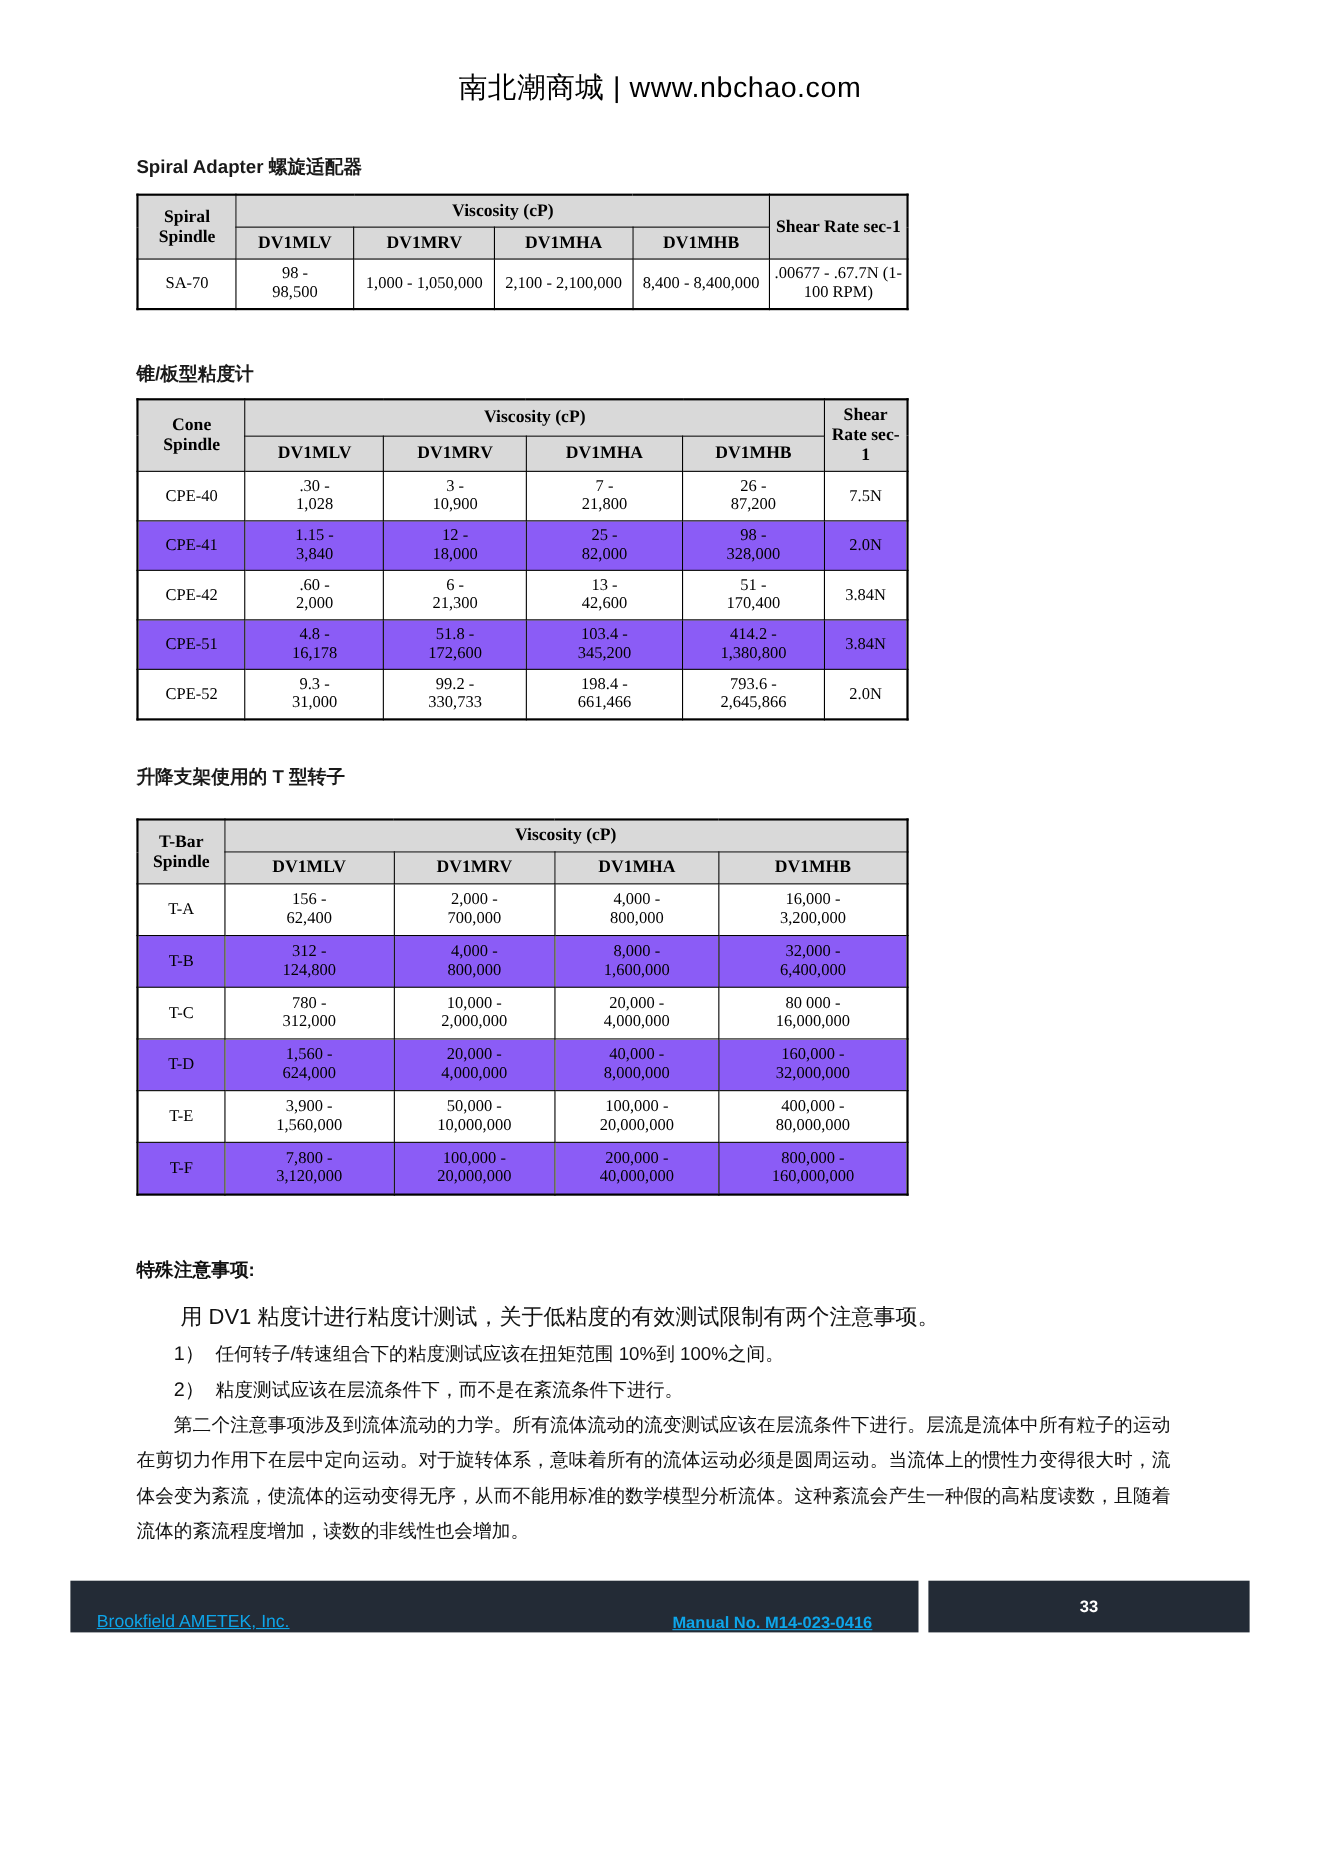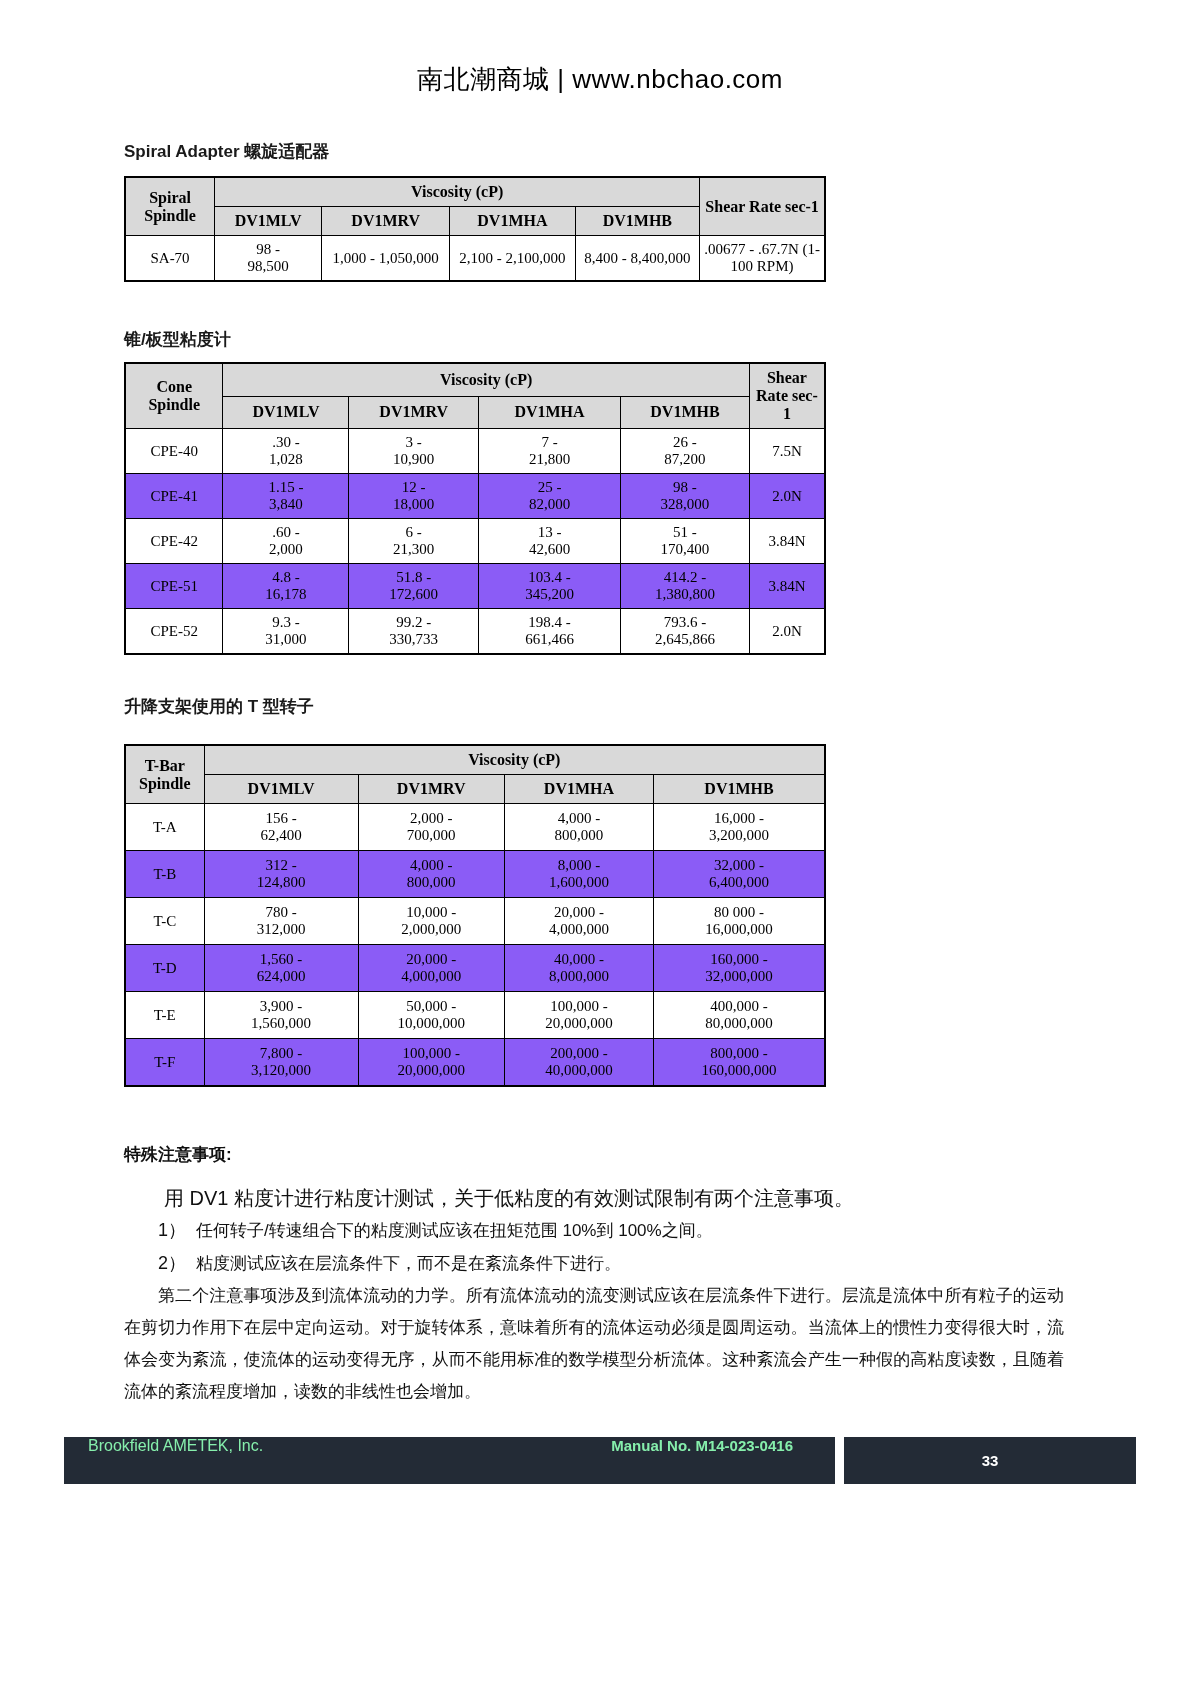--- a/index.html
+++ b/index.html
@@ -101,25 +101,26 @@
     position: absolute;
     left: 64px;
     top: 1437px;
     width: 1072px;
     height: 47px;
     display: flex;
   }
   .footer-main {
     flex: 1;
     background: #232b36;
-    color: #86efac;
+    color: #0ea5e9;
     display: flex;
-    align-items: flex-start;
+    align-items: flex-end;
     justify-content: space-between;
     padding: 0 42px 0 24px;
+    text-decoration: underline;
   }
   .footer-company { font-size: 16px; }
   .footer-manual { font-size: 15px; font-weight: bold; }
   .footer-page {
     width: 292px;
     margin-left: 9px;
     background: #232b36;
     color: #ffffff;
     display: flex;
     align-items: center;

